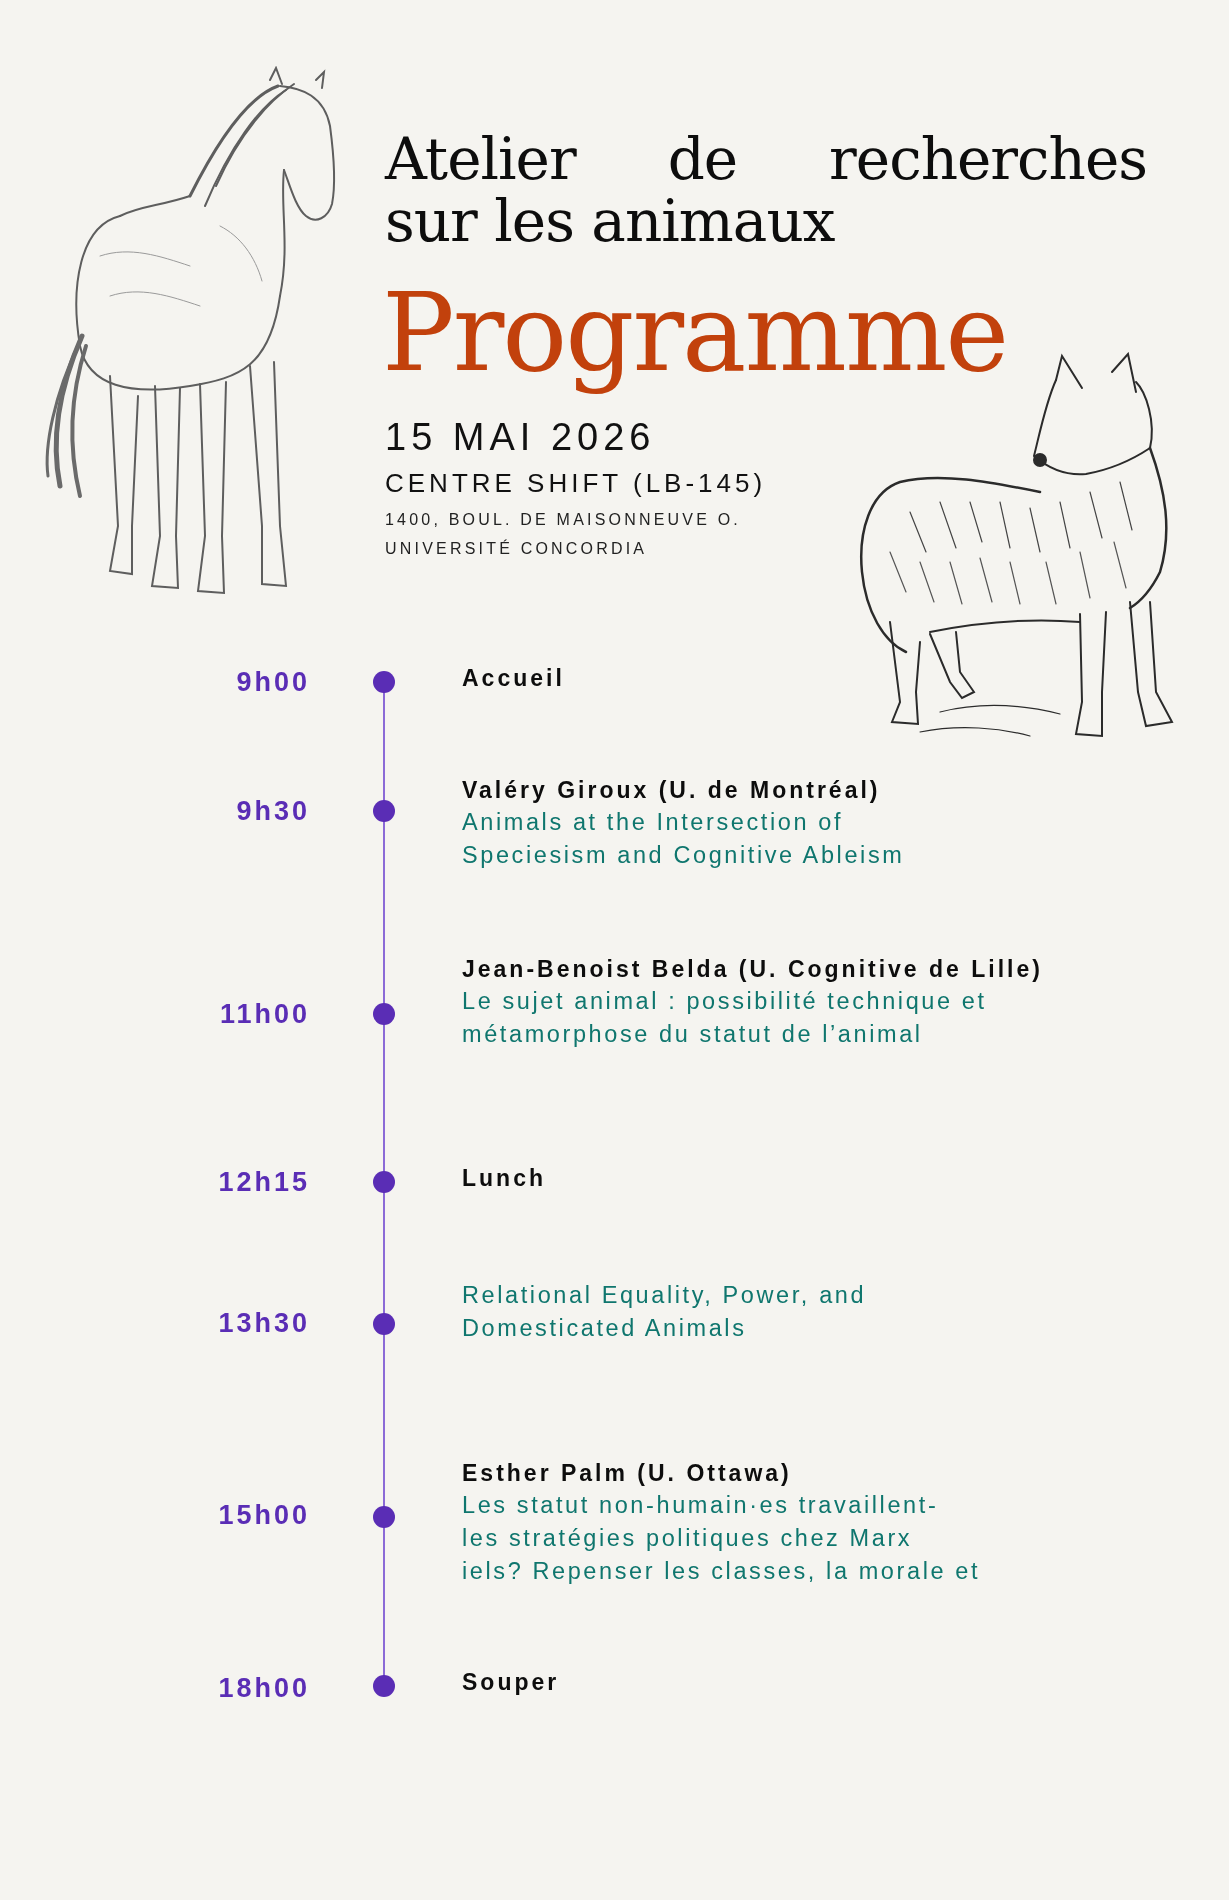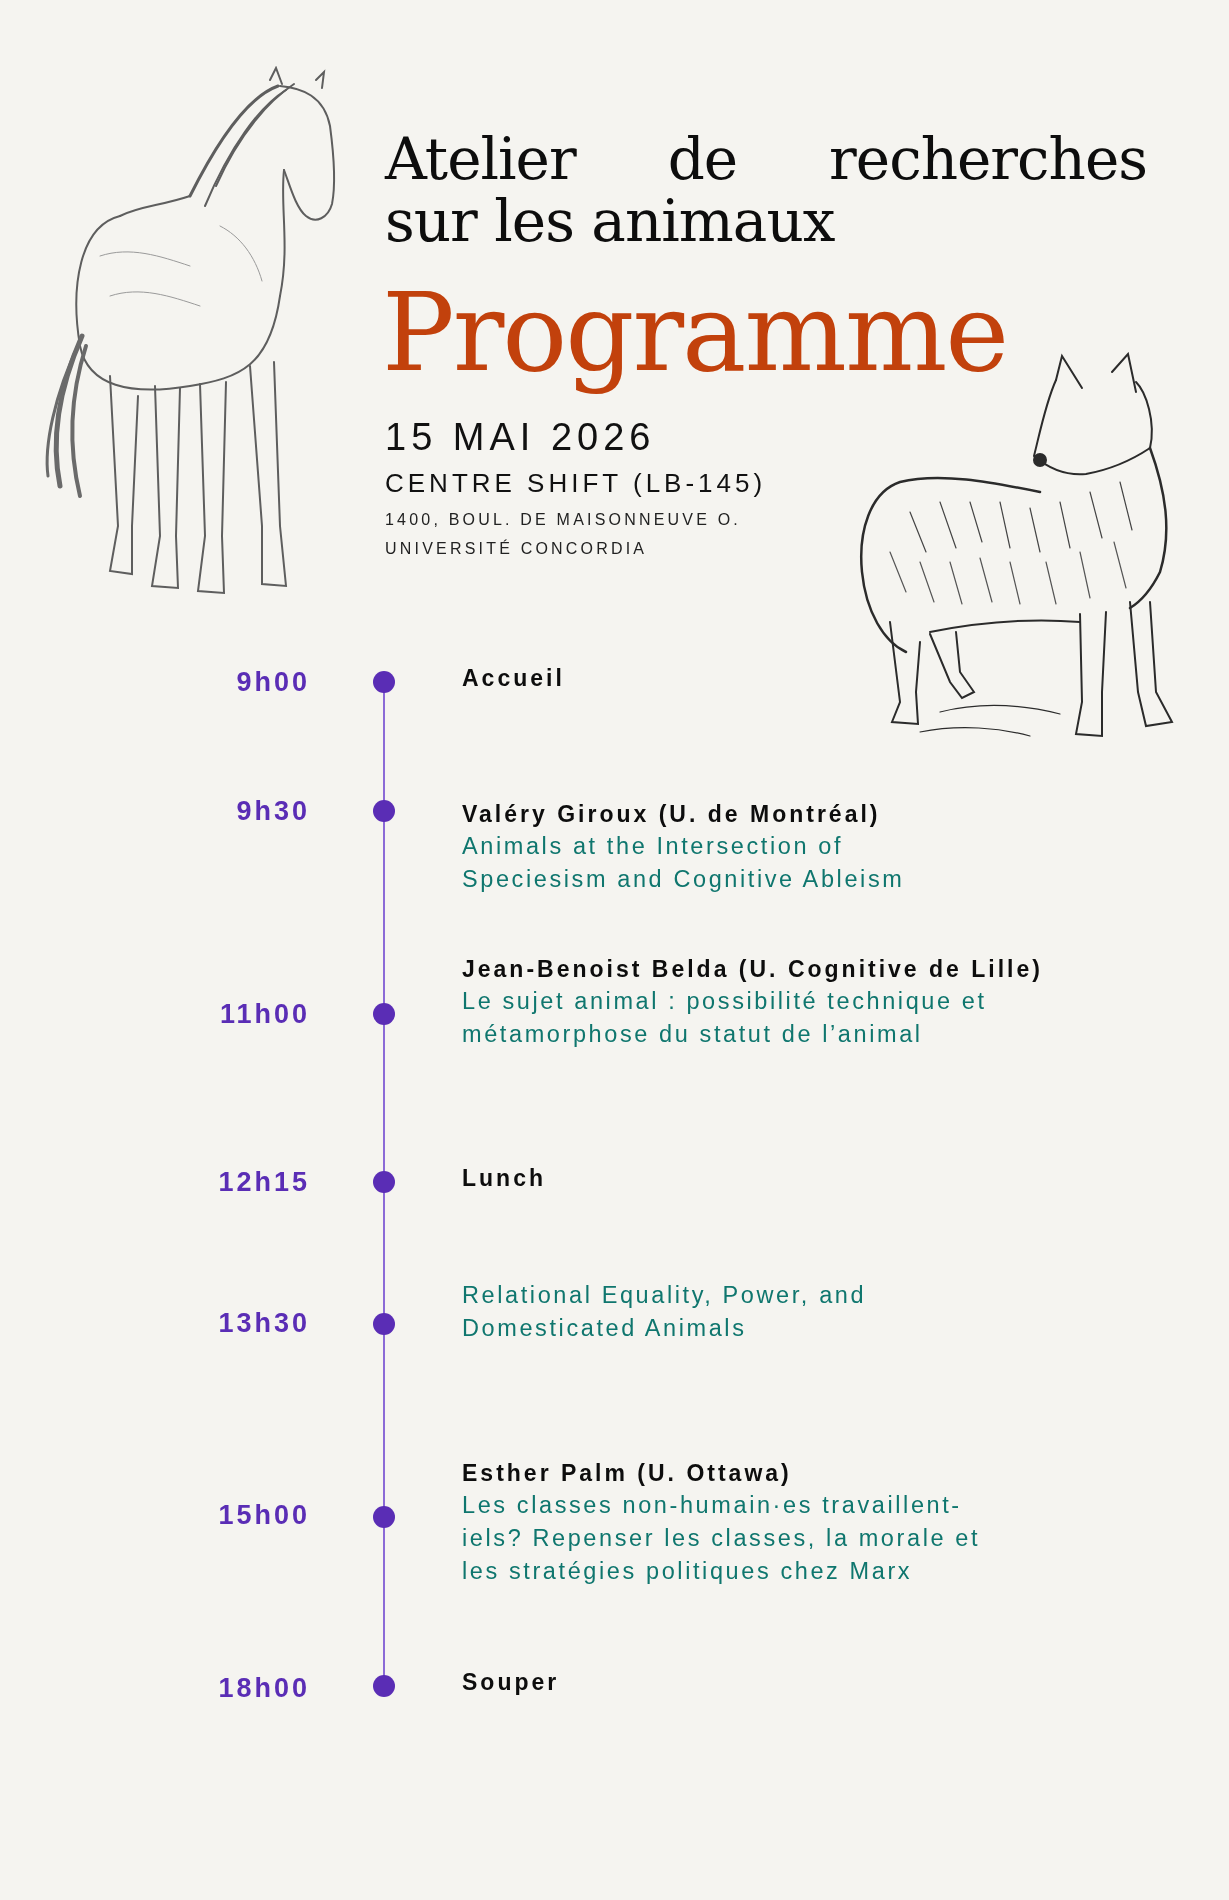--- a/index.html
+++ b/index.html
@@ -207,21 +207,21 @@
     <div class="time" style="top:667px">9h00</div>
     <div class="dot" style="top:671px"></div>
     <div class="content" style="top:662px">
       <div class="speaker">Accueil</div>
     </div>
   </div>
 
   <div class="row" style="top:0">
     <div class="time" style="top:796px">9h30</div>
     <div class="dot" style="top:800px"></div>
-    <div class="content" style="top:798px">
+    <div class="content" style="top:774px">
       <div class="speaker">Valéry Giroux (U. de Montréal)</div>
       <div class="talk">
         <span>Animals at the Intersection of</span>
         <span>Speciesism and Cognitive Ableism</span>
       </div>
     </div>
   </div>
 
   <div class="row" style="top:0">
     <div class="time" style="top:999px">11h00</div>
@@ -253,23 +253,23 @@
       </div>
     </div>
   </div>
 
   <div class="row" style="top:0">
     <div class="time" style="top:1500px">15h00</div>
     <div class="dot" style="top:1506px"></div>
     <div class="content" style="top:1457px">
       <div class="speaker">Esther Palm (U. Ottawa)</div>
       <div class="talk">
-        <span>Les classes non-humain·es travaillent-</span>
+        <span>Les statut non-humain·es travaillent-</span>
+        <span>les stratégies politiques chez Marx</span>
         <span>iels? Repenser les classes, la morale et</span>
-        <span>les stratégies politiques chez Marx</span>
       </div>
     </div>
   </div>
 
   <div class="row" style="top:0">
     <div class="time" style="top:1673px">18h00</div>
     <div class="dot" style="top:1675px"></div>
     <div class="content" style="top:1666px">
       <div class="speaker">Souper</div>
     </div>

